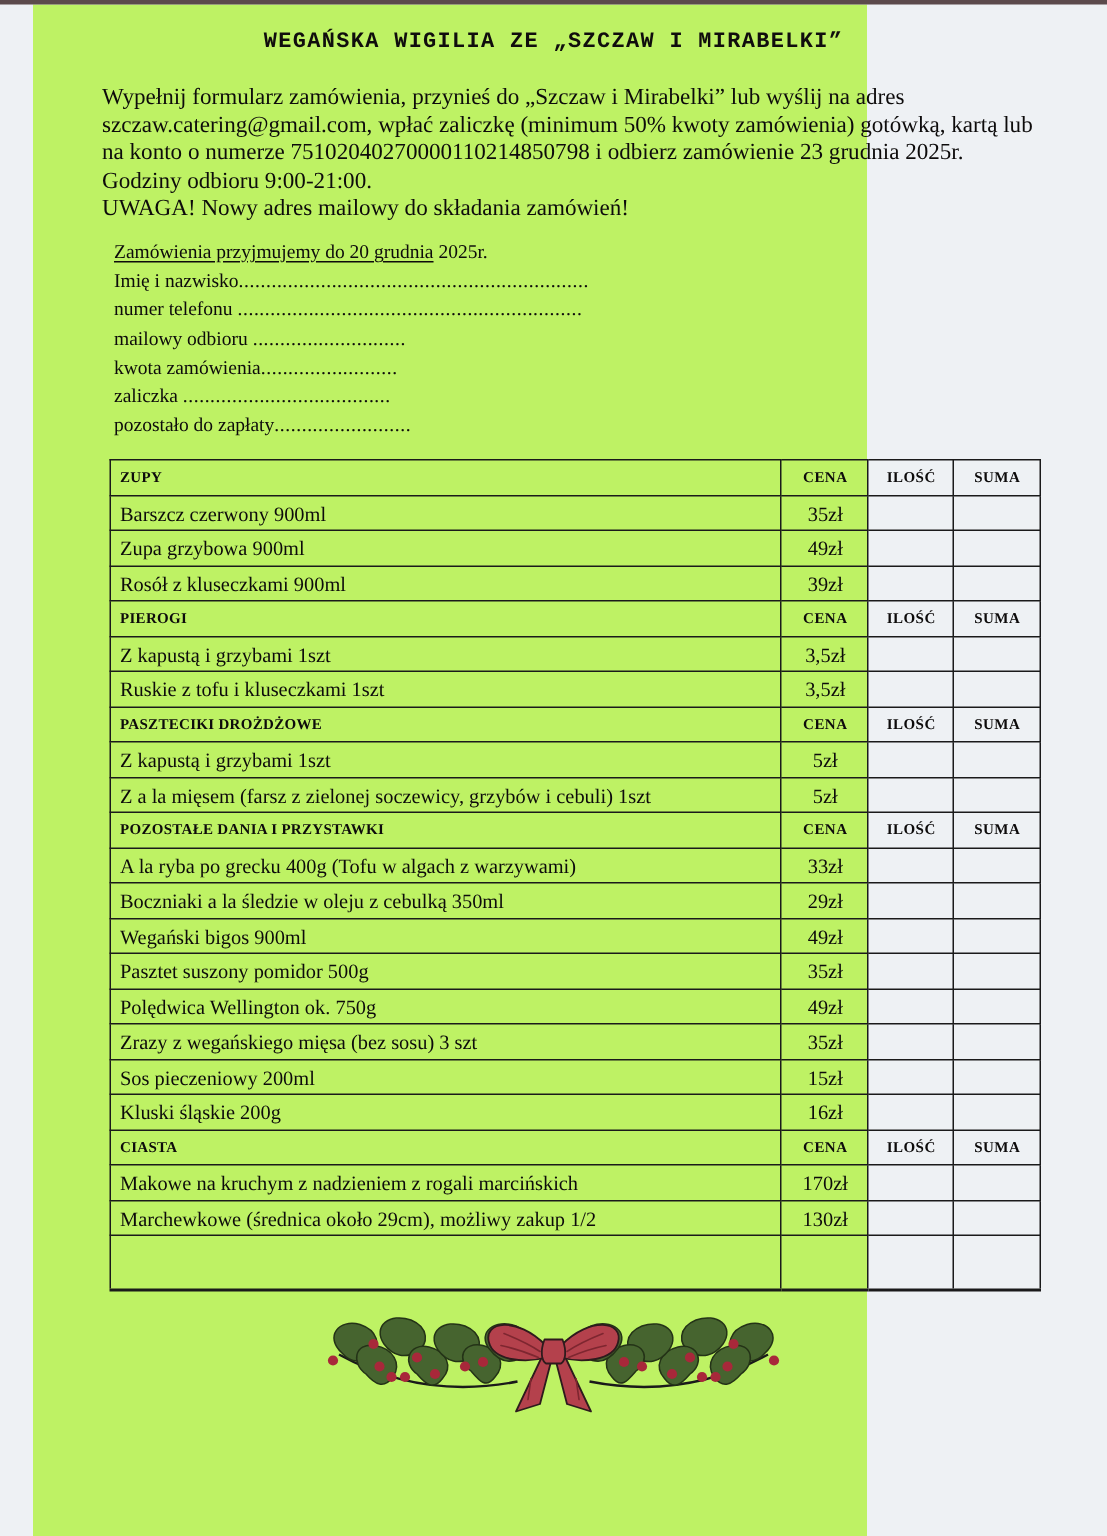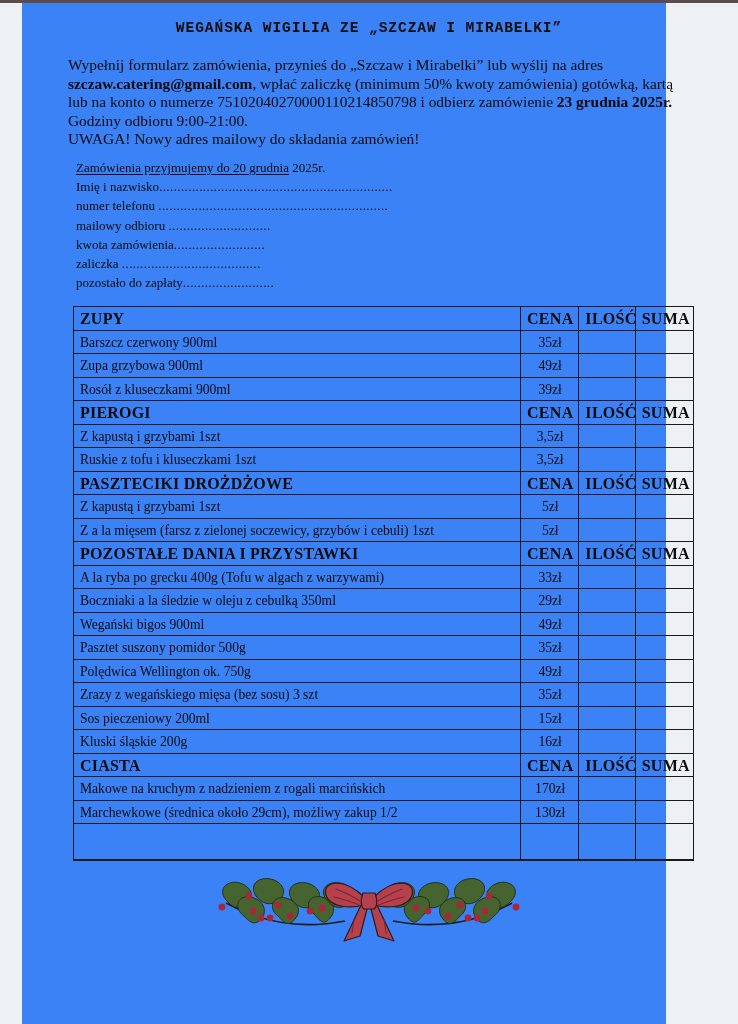--- a/index.html
+++ b/index.html
@@ -20,23 +20,23 @@
     top: 0; left: 0;
     width: 738px;
     height: 3px;
     background: #5c4a4c;
     z-index: 5;
   }
   #page {
     position: absolute;
     top: 3px;
     left: 22px;
-    width: 644px;
+    width: 556px;
     height: 1021px;
-    background: #3b82f6;
+    background: #bef264;
   }
   #sheet {
     position: relative;
     width: 694px;
     padding: 0;
   }
 
   
   .doc-title {
     font-family: "Liberation Mono", "DejaVu Sans Mono", monospace;
@@ -52,21 +52,21 @@
 
   
   .intro {
     margin: 20px 0 0 0;
     padding: 0 24px 0 46px;
     font-size: 15.4px;
     line-height: 18.6px;
     color: #0d0b0b;
     text-align: left;
   }
-  .intro b { font-weight: bold; }
+  .intro b { font-weight: normal; }
 
   
   .form-block {
     margin: 9px 0 0 0;
     padding: 0 0 0 54px;
     font-size: 13px;
     line-height: 19.2px;
     color: #0d0b0b;
   }
   .form-block .deadline {
@@ -90,21 +90,21 @@
   }
   table.order td {
     border: 1px solid #1a1a1a;
     padding: 3px 5px 3px 6px;
     height: 23.5px;
     vertical-align: middle;
     line-height: 15px;
   }
   table.order tr.section td {
     font-weight: bold;
-    font-size: 16px;
+    font-size: 10px;
     letter-spacing: 0.2px;
   }
   table.order td.price,
   table.order td.qty,
   table.order td.sum {
     text-align: center;
   }
   table.order tr.section td.price,
   table.order tr.section td.qty,
   table.order tr.section td.sum {

